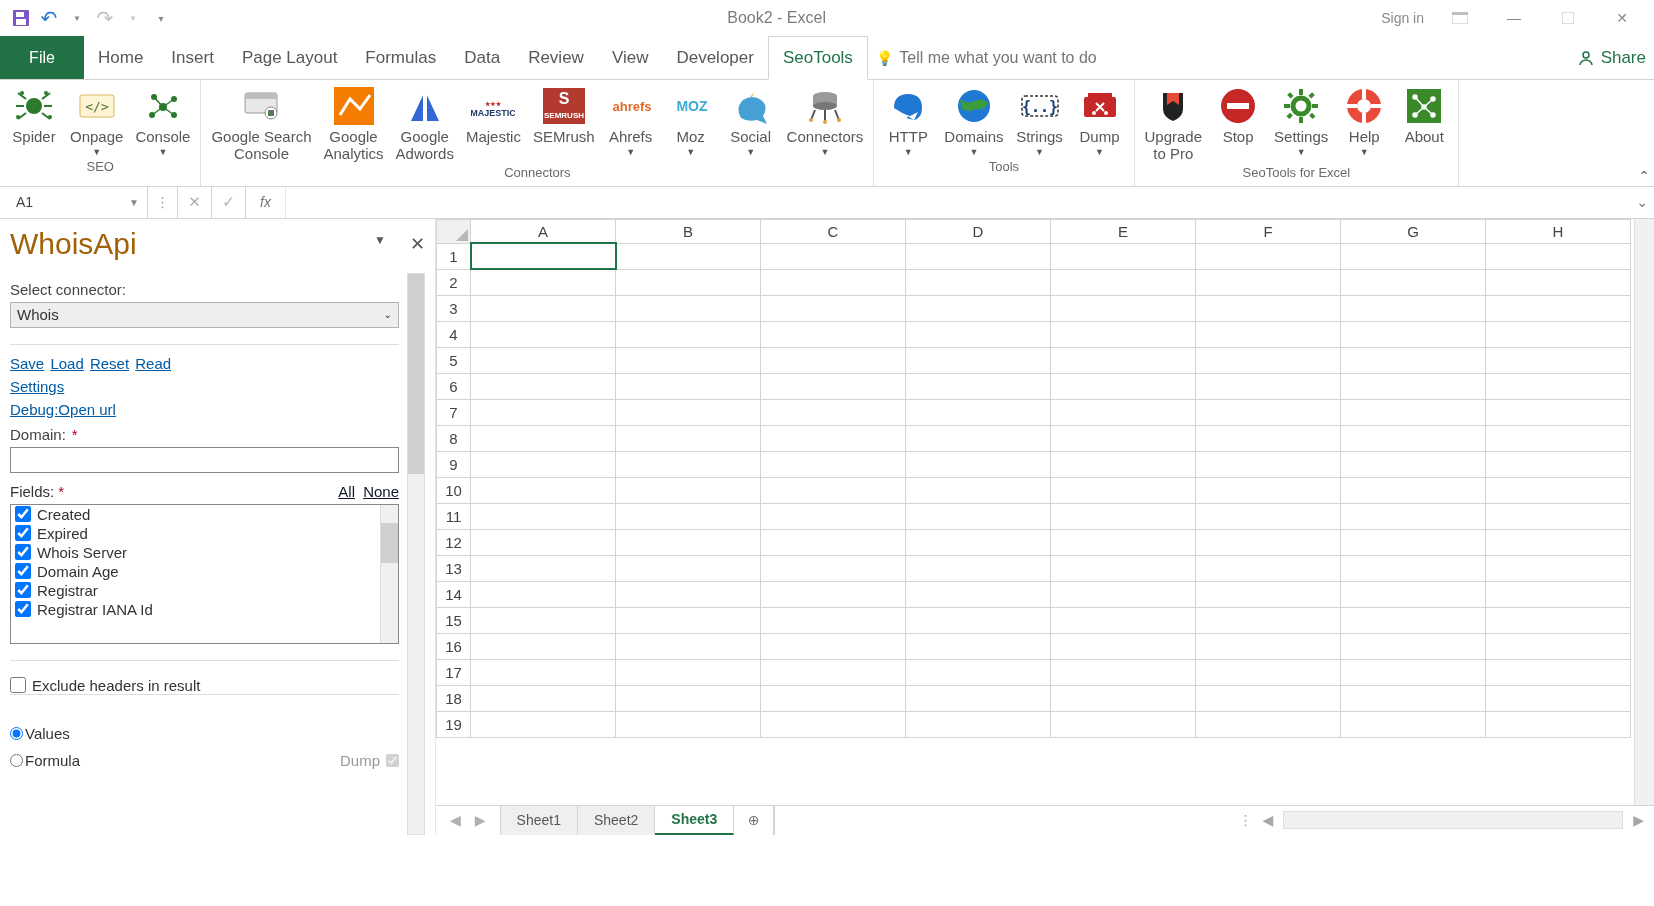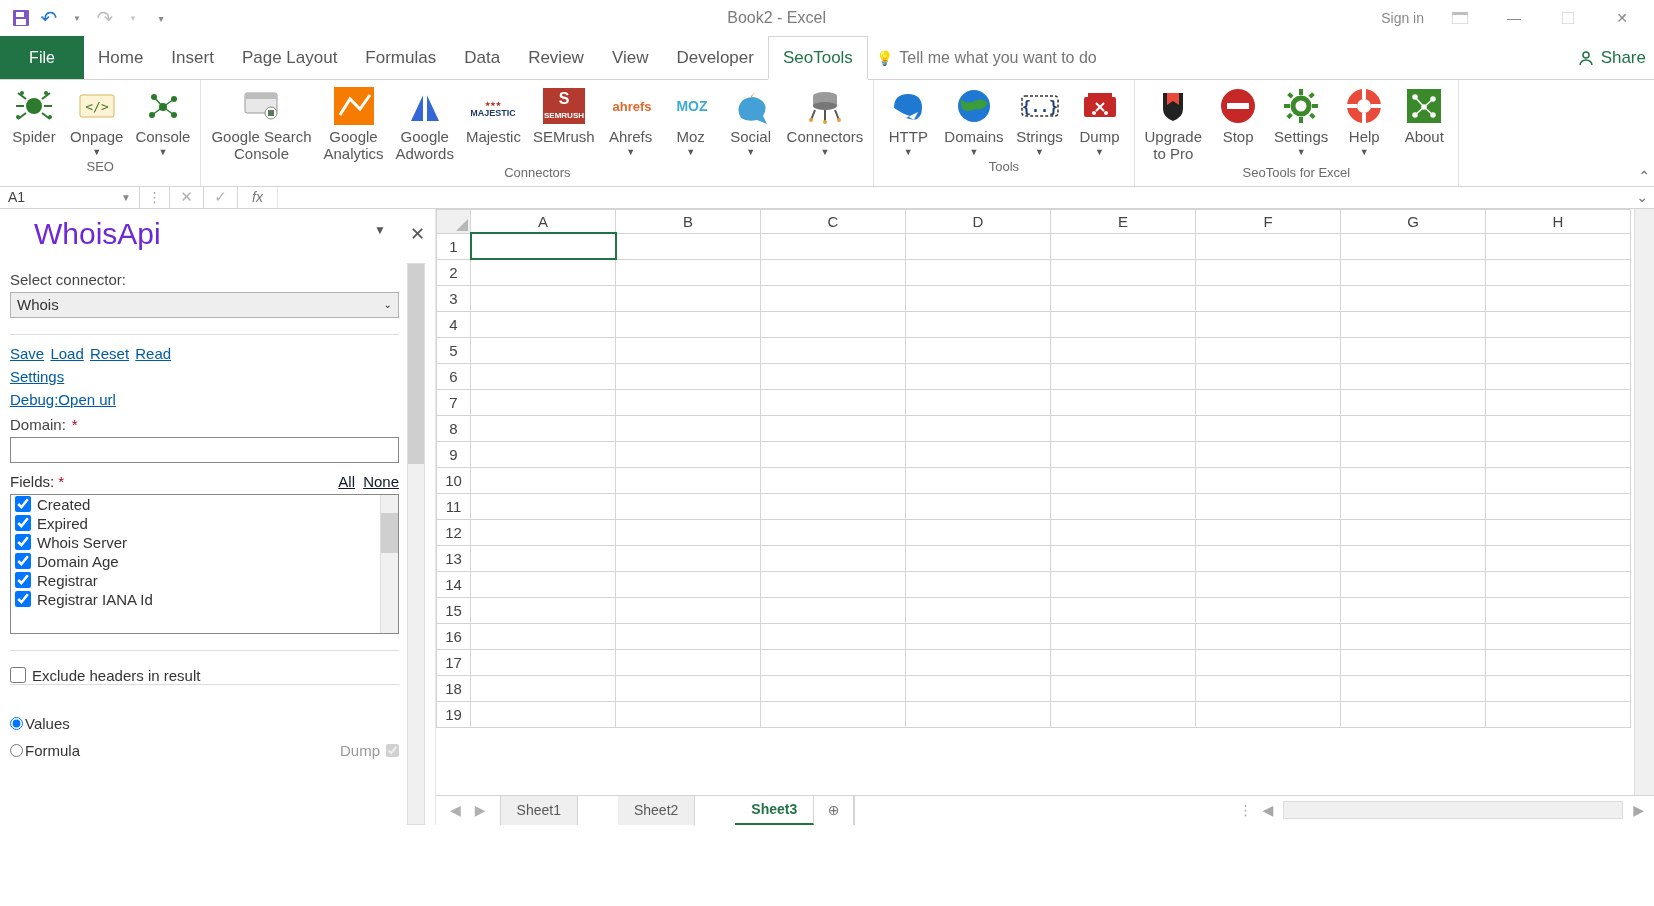--- a/index.html
+++ b/index.html
@@ -23,32 +23,32 @@
 .ribbon { display: flex; border-bottom: 1px solid #d4d4d4; background: #fff; position: relative; }
 .ribbon-group { border-right: 1px solid #e3e3e3; padding: 4px 6px 2px; display: flex; flex-direction: column; }
 .ribbon-group .items { display: flex; align-items: flex-start; gap: 4px; }
 .ribbon-group .label { text-align: center; font-size: 13px; color: #6a6a6a; padding: 2px 0 4px; }
 .r-btn { display: flex; flex-direction: column; align-items: center; justify-content: flex-start; padding: 2px 4px 0; min-width: 56px; }
 .r-btn .ic { width: 44px; height: 40px; display: flex; align-items: center; justify-content: center; }
 .r-btn .lbl { font-size: 15px; color: #585858; text-align: center; line-height: 1.15; white-space: nowrap; padding: 2px 0 0; }
 .r-btn .dd { font-size: 9px; color: #585858; padding-top: 2px; }
 .collapse-chevron { position: absolute; right: 4px; bottom: 2px; color: #6a6a6a; font-size: 14px; }
 
-.formula-row { height: 22px; display: flex; align-items: stretch; border-bottom: 1px solid #d4d4d4; }
+.formula-row { height: 32px; display: flex; align-items: stretch; border-bottom: 1px solid #d4d4d4; padding-left: 8px; }
 .name-box { width: 140px; border-right: 1px solid #d4d4d4; display: flex; align-items: center; padding: 0 8px; justify-content: space-between; color: #444; }
 .fx-sep { width: 30px; border-right: 1px solid #d4d4d4; display: flex; align-items: center; justify-content: center; color: #9e9e9e; }
 .fx-btn { width: 34px; display: flex; align-items: center; justify-content: center; border-right: 1px solid #d4d4d4; color: #b0b0b0; font-size: 15px; }
 .fx-label { width: 40px; display: flex; align-items: center; justify-content: center; color: #777; font-style: italic; border-right: 1px solid #e6e6e6; }
 .formula-input { flex: 1; border: none; outline: none; padding: 0 8px; }
 .formula-dd { width: 24px; display: flex; align-items: center; justify-content: center; color: #777; }
 
 .main { display: flex; height: 616px; }
 .task-pane { width: 436px; border-right: 1px solid #e6e6e6; display: flex; flex-direction: column; padding: 8px 10px 0 10px; position: relative; }
 .task-header { display: flex; align-items: center; justify-content: space-between; }
-.task-title { color: #6d28d9; font-size: 30px; font-weight: 400; margin-left: 24px; }
+.task-title { color: #a16207; font-size: 30px; font-weight: 400; }
 .task-hdr-icons { display: flex; gap: 24px; color: #595959; }
 .pane-body { display: flex; gap: 8px; flex: 1; overflow: hidden; margin-top: 12px; }
 .pane-content { flex: 1; overflow-y: auto; font-size: 15px; color: #333; }
 .pane-scroll { width: 18px; background: #f0f0f0; position: relative; border: 1px solid #ddd; }
 .pane-thumb { position: absolute; top: 0; left: 0; right: 0; height: 200px; background: #cfcfcf; }
 .field-label { color: #444; margin: 8px 0 4px; display: flex; align-items: center; gap: 6px; }
 .req { color: #b00020; }
 .sel { width: 100%; border: 1px solid #b2b2b2; background: #eee; height: 26px; display: flex; align-items: center; justify-content: space-between; padding: 0 6px; font-size: 15px; color: #333; }
 .linkrow { margin-top: 16px; border-top: 1px solid #ddd; padding-top: 10px; color: #005ba4; }
 .linkrow a { color: #005ba4; text-decoration: underline; margin-right: 2px; cursor: pointer; }
@@ -777,21 +777,21 @@
             </tbody>
         </table>
       </div>
       <div class="grid-scroll-v"></div>
     </div>
     <div class="sheet-tabs-row">
       <div class="sheet-nav">
         <span>◀</span>
         <span>▶</span>
       </div>
-      <div id="sheet-tabs" style="display:flex;gap:40px;">
+      <div id="sheet-tabs" style="display:flex;">
           <div class="sheet-tab">Sheet1</div>
           <div class="sheet-tab">Sheet2</div>
           <div class="sheet-tab active">Sheet3</div>
         </div>
       <div class="sheet-add">⊕</div>
       <div class="sheet-spacer">
         <span>⋮</span>
         <span>◀</span>
         <div class="hscroll"></div>
         <span>▶</span>

